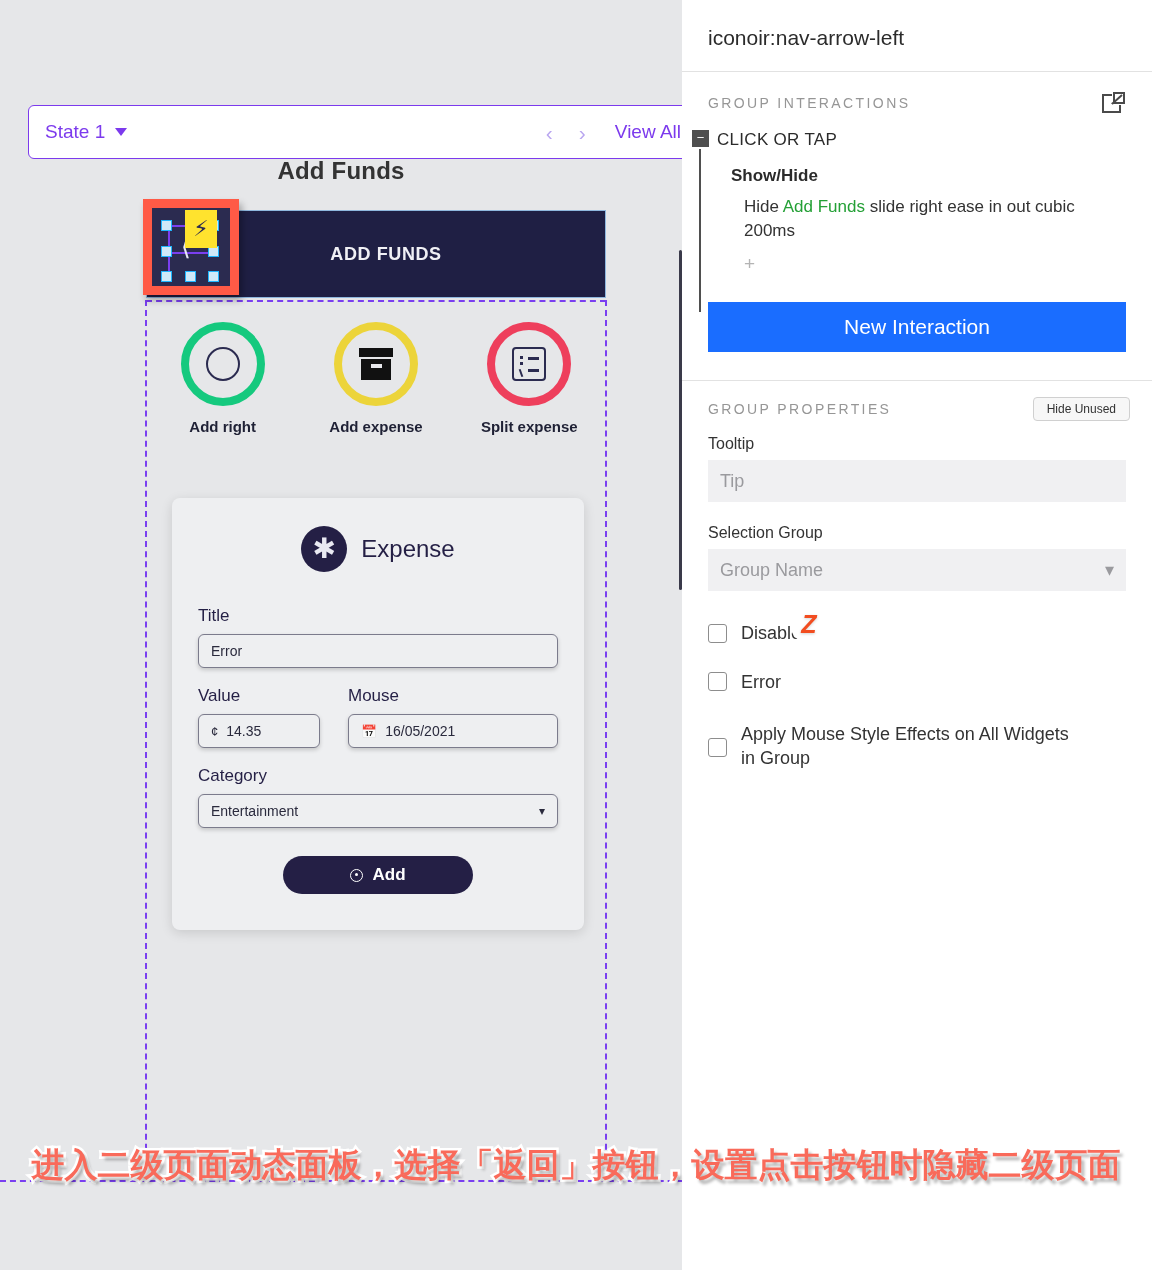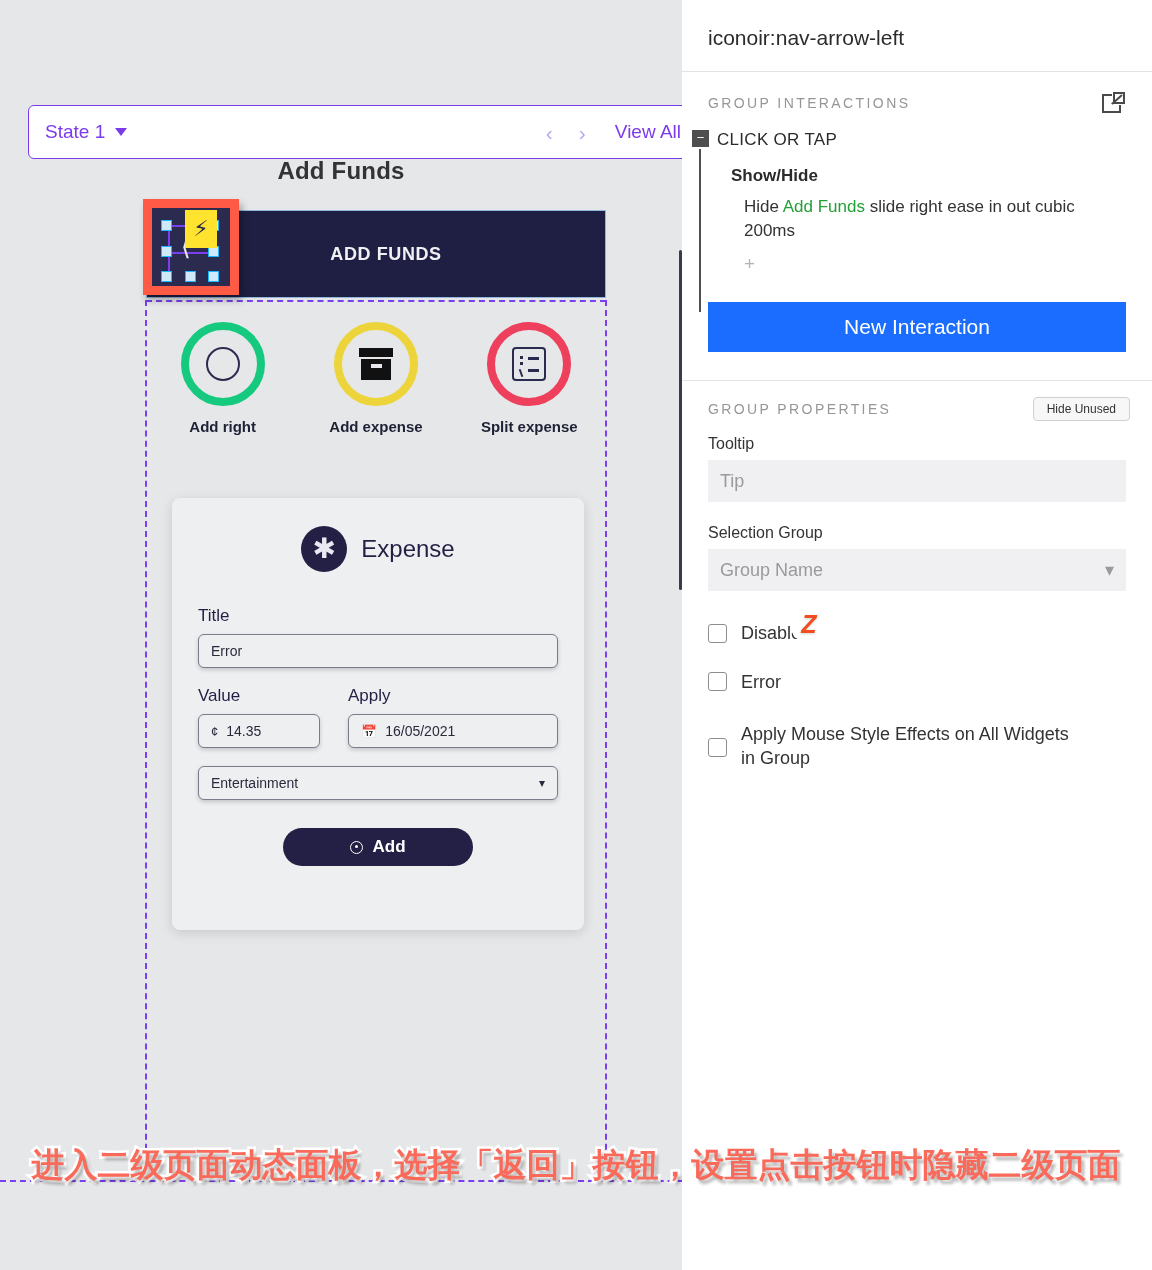--- a/index.html
+++ b/index.html
@@ -448,29 +448,30 @@
 
         <div class="row-2">
           <div class="col-small">
             <div class="field-label">Value</div>
             <div class="text-input">
               <span class="mini-icon">¢</span>
               <span>14.35</span>
             </div>
           </div>
           <div class="col-large">
-            <div class="field-label">Apply</div>
+            <div class="field-label">Mouse</div>
             <div class="text-input">
               <span class="mini-icon">📅</span>
               <span>16/05/2021</span>
             </div>
           </div>
         </div>
 
         <div class="prop-group" style="margin-top:18px;">
+          <div class="field-label">Category</div>
           <div class="text-input select-input">
             <span>Entertainment</span>
             <span class="chev">▾</span>
           </div>
         </div>
 
         <div id="add-btn">
           <span class="dot-icon"></span>
           <span>Add</span>
         </div>

